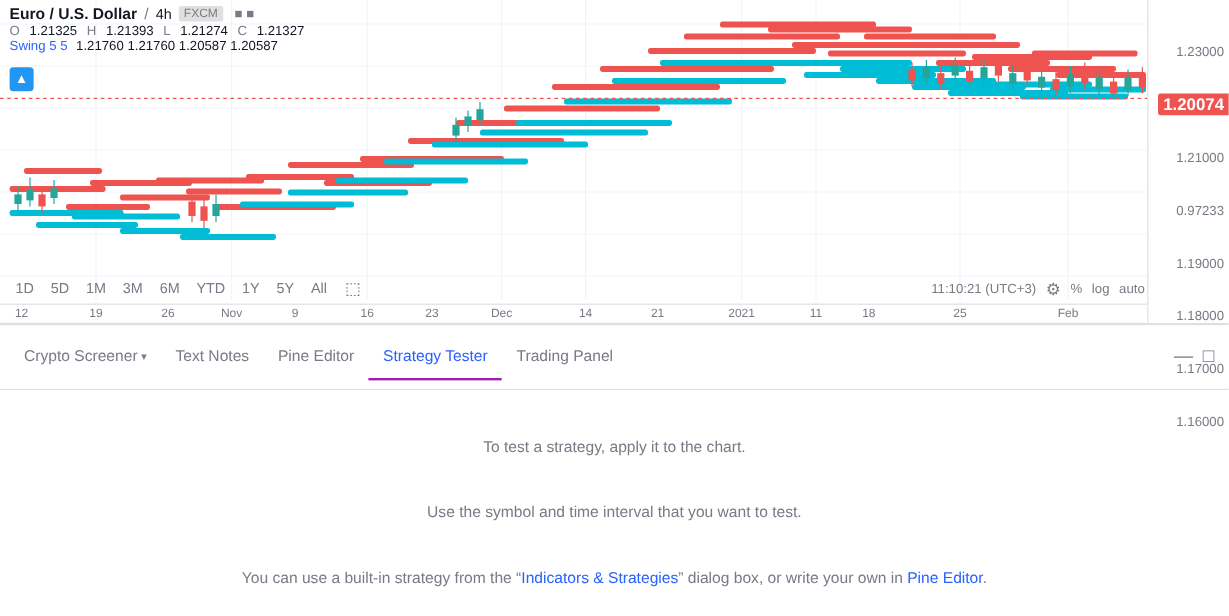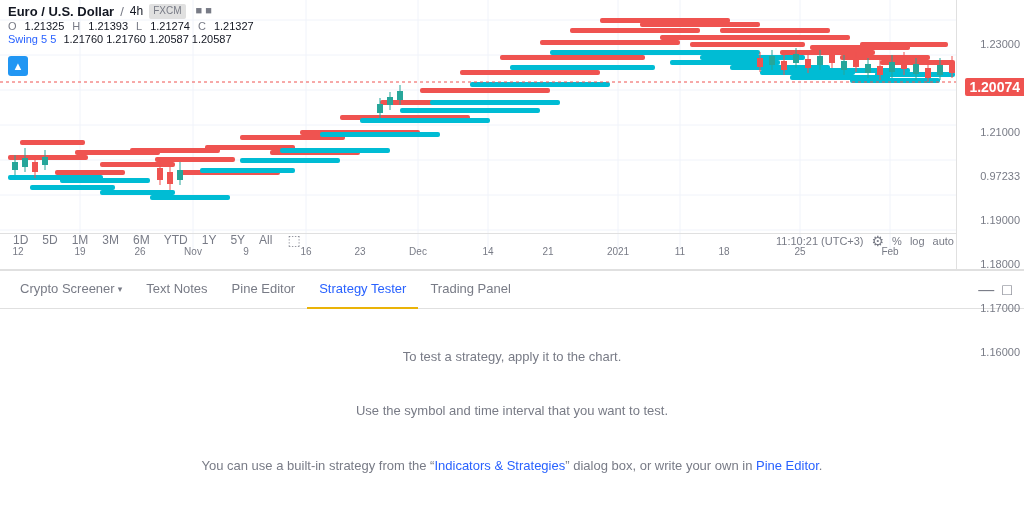--- a/index.html
+++ b/index.html
@@ -16,20 +16,21 @@
 
     
     #chart-header {
       position: absolute;
       top: 4px;
       left: 8px;
       z-index: 10;
     }
     #chart-title-row {
       display: flex;
+      align-items: center;
       gap: 6px;
       font-size: 13px;
       color: #131722;
     }
     #chart-title {
       font-weight: 600;
       font-size: 13px;
       color: #131722;
     }
     #chart-interval {
@@ -98,21 +99,21 @@
       width: 956px;
       height: 250px;
     }
 
     
     #time-axis {
       position: absolute;
       bottom: 0;
       left: 0;
       width: 956px;
-      height: 36px;
+      height: 16px;
       display: flex;
       align-items: center;
       border-top: 1px solid #e0e0e0;
       font-size: 10px;
       color: #787b86;
       padding-left: 43px;
     }
     .time-label {
       position: absolute;
       transform: translateX(-50%);
@@ -167,40 +168,40 @@
     #bottom-panel {
       width: 1024px;
       height: 243px;
       background: #fff;
       border-top: 1px solid #e0e0e0;
     }
 
     #tab-bar {
       display: flex;
       align-items: center;
-      height: 38px;
+      height: 54px;
       border-bottom: 1px solid #e0e0e0;
       padding: 14px 8px;
       gap: 0;
     }
 
     .tab-item {
       display: flex;
       align-items: center;
       padding: 0 12px;
       height: 38px;
       font-size: 13px;
       cursor: pointer;
       color: #787b86;
       border-bottom: 2px solid transparent;
       white-space: nowrap;
     }
     .tab-item.active {
       color: #2962ff;
-      border-bottom: 2px solid #eab308;
+      border-bottom: 2px solid #a21caf;
     }
 
     .tab-chevron {
       font-size: 9px;
       margin-left: 3px;
       color: #787b86;
     }
 
     
     #panel-controls {

